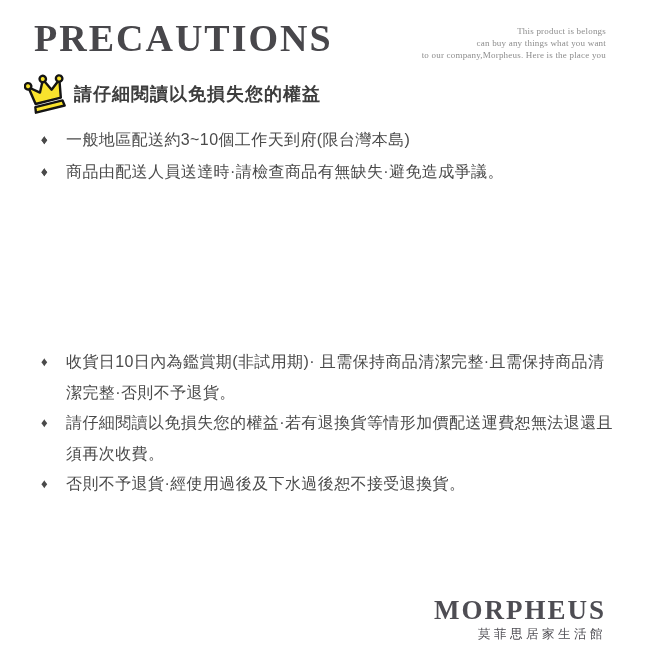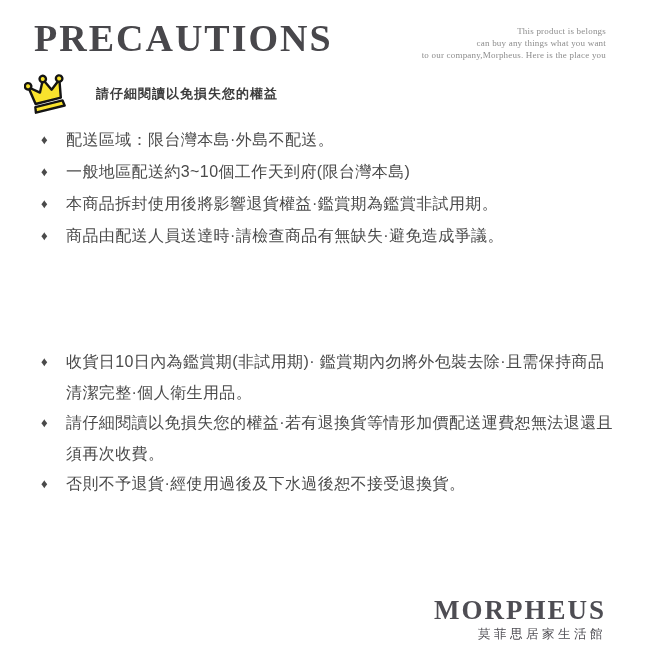--- a/index.html
+++ b/index.html
@@ -25,22 +25,22 @@
     font-size:9px;line-height:12px;color:#8d8d8d;
     letter-spacing:0.2px;
   }
   
   .notice{
     position:absolute;left:24px;top:74px;
     display:flex;align-items:center;
   }
   .crown{width:46px;height:40px;flex:0 0 auto;}
   .notice-label{
-    margin-left:26px;
-    font-size:13px;font-weight:700;color:#3d3d3d;
+    margin-left:4px;
+    font-size:18px;font-weight:700;color:#3d3d3d;
     letter-spacing:1px;
   }
   
   .plist{
     position:absolute;left:40px;
     list-style:none;margin:0;padding:0;
     color:#4a4a4a;font-size:16px;
     letter-spacing:0.4px;
   }
   .plist-top{top:124px;width:560px;}
@@ -88,40 +88,38 @@
         <circle cx="39" cy="8" r="3.2"></circle>
         <path d="M9 30 L37 30 L37.8 35.5 L8.2 35.5 Z"></path>
       </g>
     </svg>
     <span class="notice-label">請仔細閱讀以免損失您的權益</span>
   </div>
 
   <ul class="plist plist-top">
     <li>
       <span class="bullet">♦</span>
-      <span>配送區域：限台灣本島·外島不配送。</span>
     </li>
     <li>
       <span class="bullet">♦</span>
       <span>一般地區配送約3~10個工作天到府(限台灣本島)</span>
     </li>
     <li>
       <span class="bullet">♦</span>
-      <span>本商品拆封使用後將影響退貨權益·鑑賞期為鑑賞非試用期。</span>
     </li>
     <li>
       <span class="bullet">♦</span>
       <span>商品由配送人員送達時·請檢查商品有無缺失·避免造成爭議。</span>
     </li>
   </ul>
 
   <ul class="plist plist-bottom">
     <li>
       <span class="bullet">♦</span>
-      <span>收貨日10日內為鑑賞期(非試用期)· 鑑賞期內勿將外包裝去除·且需保持商品清潔完整·個人衛生用品。</span>
+      <span>收貨日10日內為鑑賞期(非試用期)· 且需保持商品清潔完整·且需保持商品清潔完整·否則不予退貨。</span>
     </li>
     <li>
       <span class="bullet">♦</span>
       <span>請仔細閱讀以免損失您的權益·若有退換貨等情形加價配送運費恕無法退還且須再次收費。</span>
     </li>
     <li>
       <span class="bullet">♦</span>
       <span>否則不予退貨·經使用過後及下水過後恕不接受退換貨。</span>
     </li>
   </ul>

